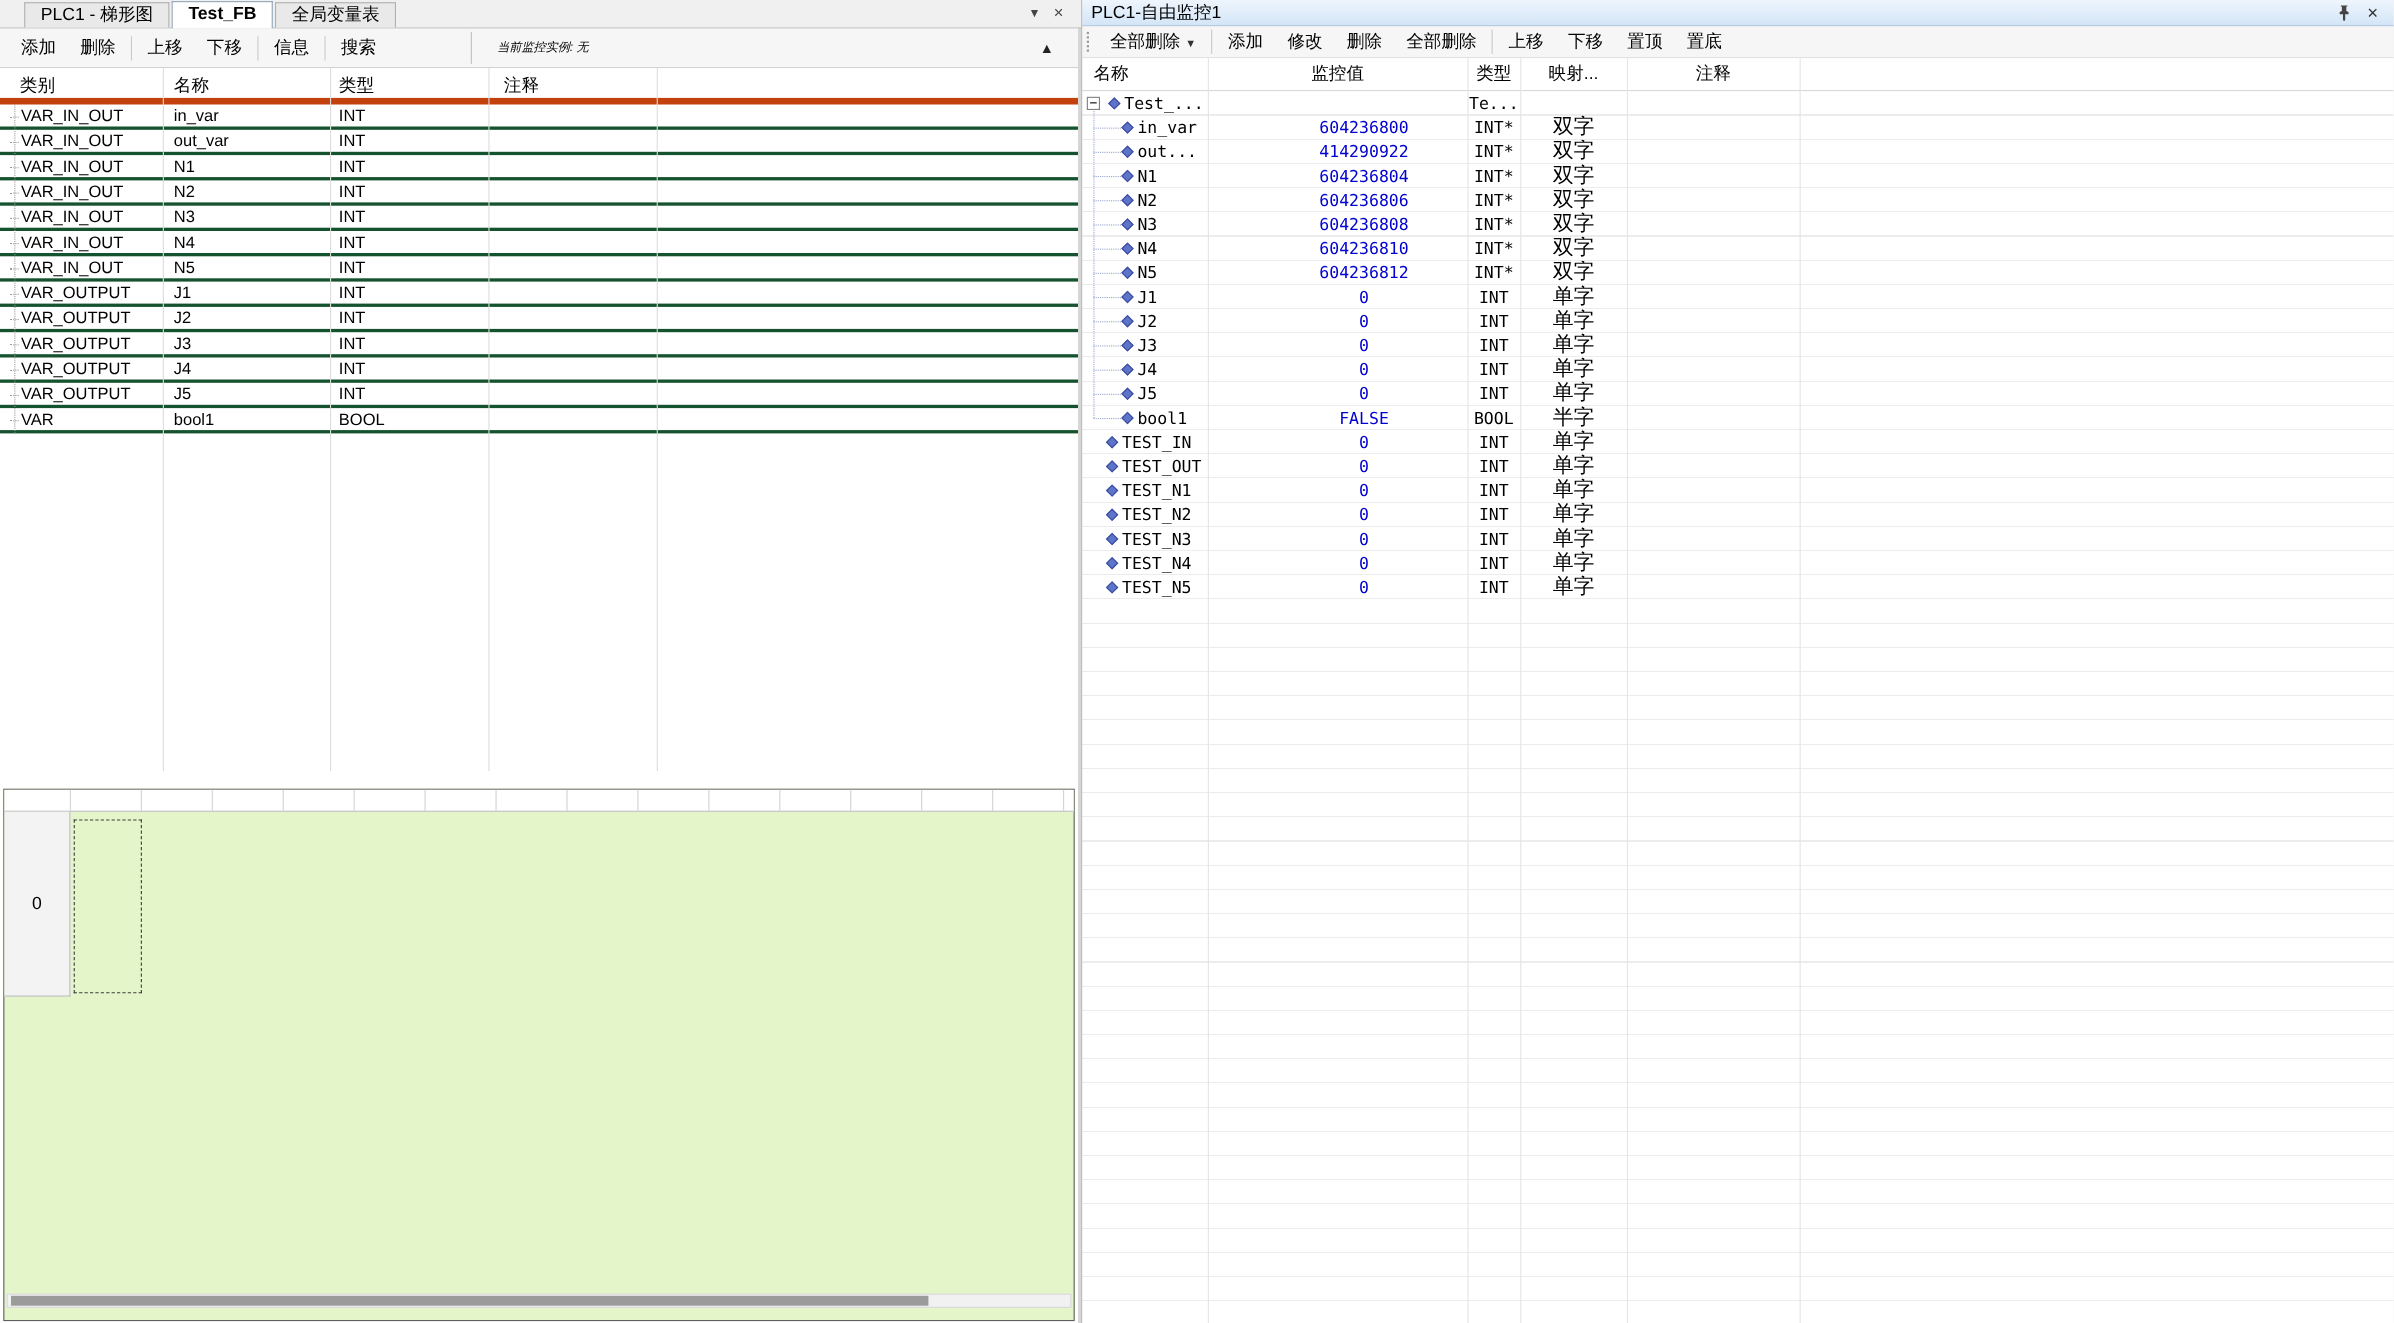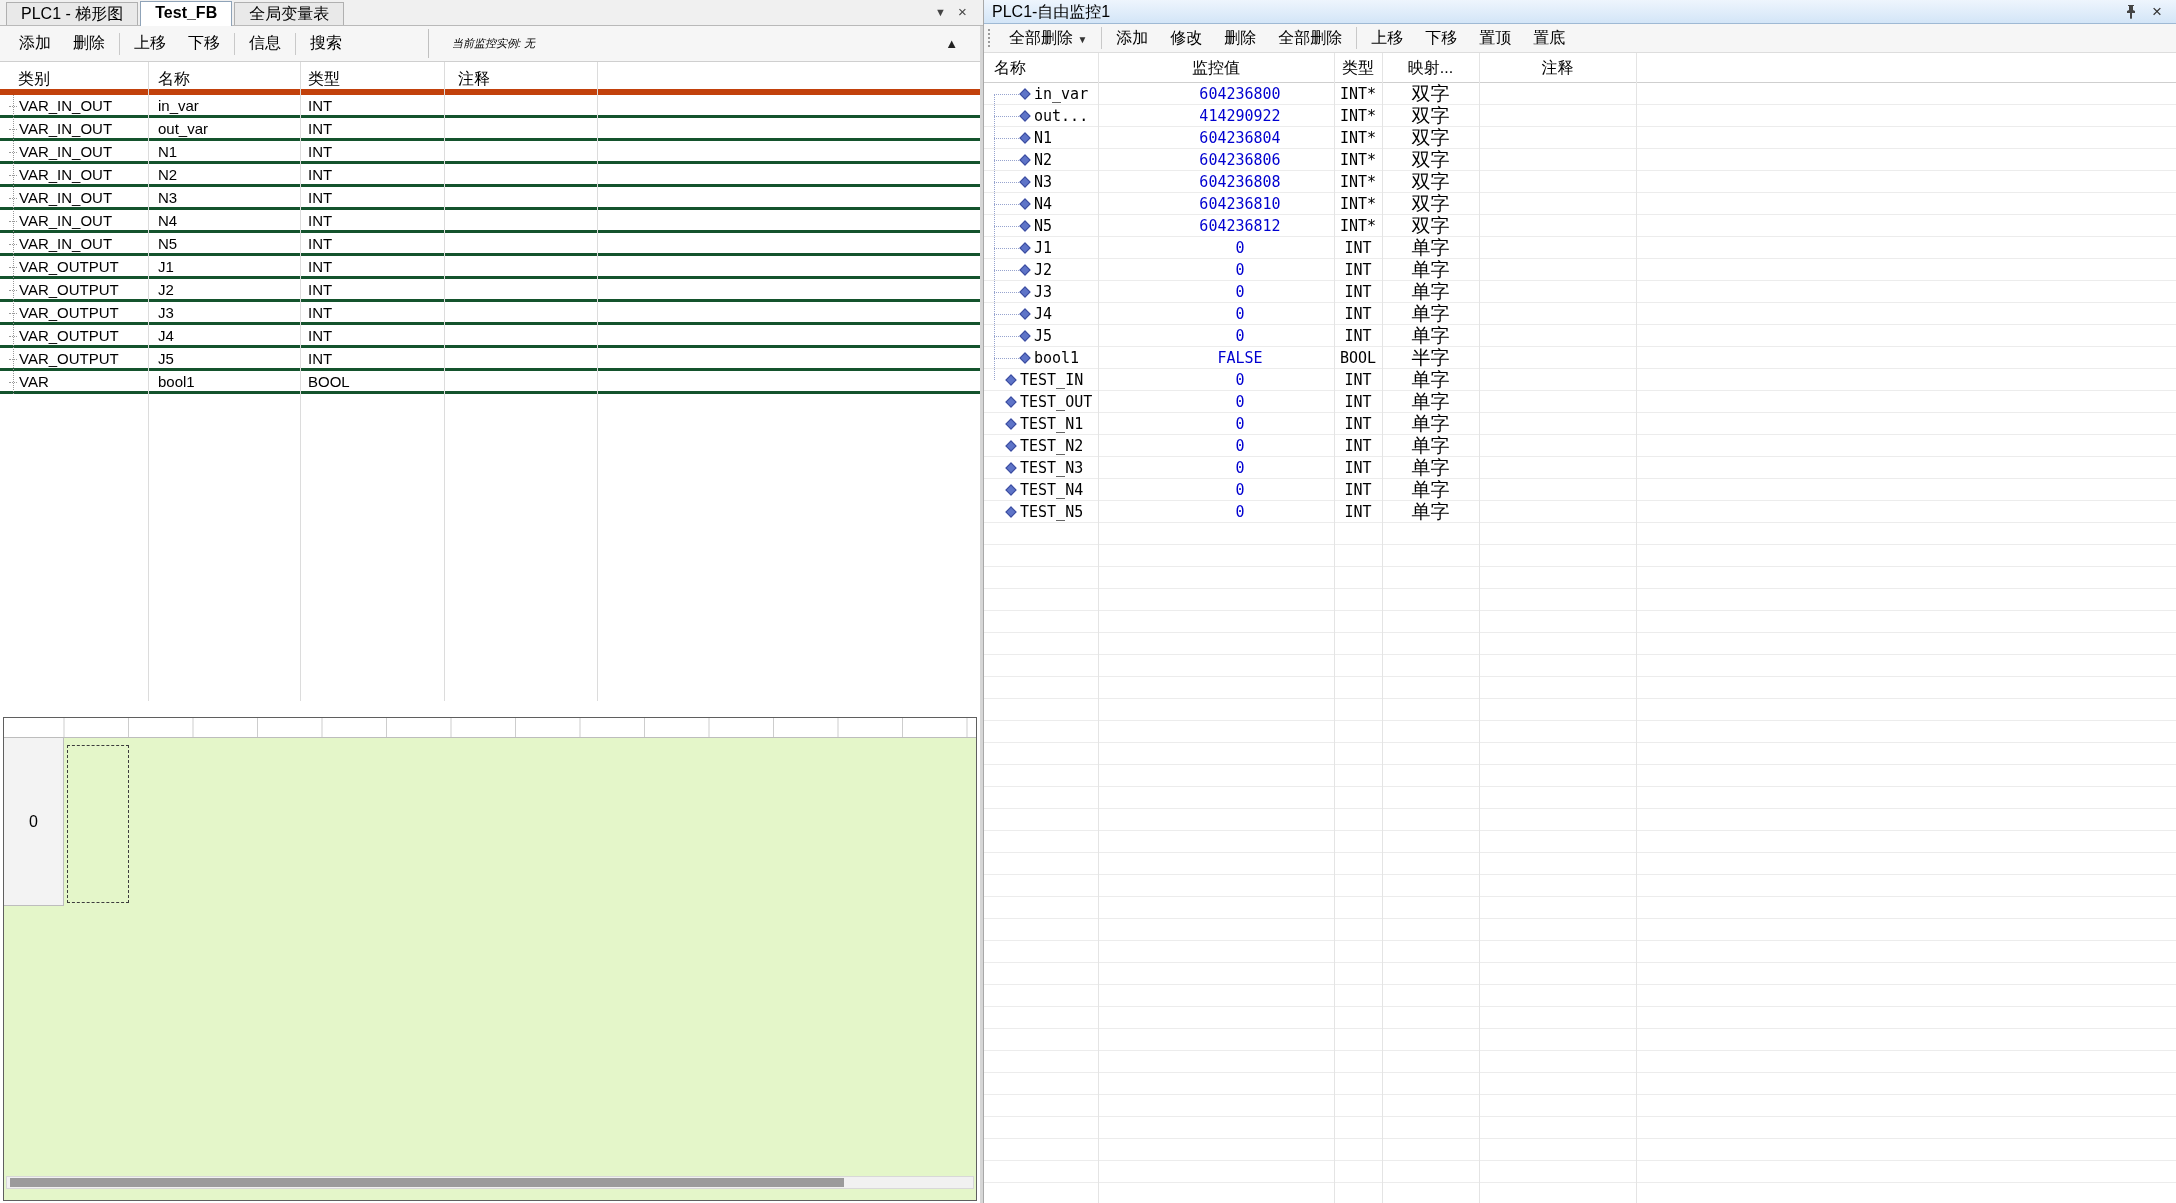--- a/index.html
+++ b/index.html
@@ -5,21 +5,21 @@
   * { margin:0; padding:0; box-sizing:border-box; }
   html,body { width:2176px; height:1203px; }
   body {
     font-family:"Liberation Sans","DejaVu Sans",sans-serif;
     background:#d6d6d6; overflow:hidden; position:relative; color:#000;
   }
 
   
   .left-panel { position:absolute; left:0; top:0; width:980px; height:1203px; background:#fff; }
   .tabbar { position:absolute; left:0; top:0; width:1158px; height:26px; background:#f0f0f0;
-            border-bottom:1px solid #b9b9b9; display:flex; align-items:flex-end; padding-left:6px; }
+            border-bottom:1px solid #b9b9b9; display:flex; align-items:flex-end; padding-left:22px; }
   .tab { font-size:16px; padding:2px 14px 3px; height:23px; line-height:18px; background:#e9e9e9;
          border:1px solid #b0b0b0; border-bottom:none; margin-right:2px; white-space:nowrap; }
   .tab.active { background:#ffffff; font-weight:bold; height:25px; border-color:#8fa3b8; margin-bottom:-1px; }
   .tab-dd { position:absolute; left:935px; top:6px; font-size:11px; color:#444; }
   .tab-x  { position:absolute; left:958px; top:3px; font-size:15px; color:#444; }
 
   .lp-toolbar { position:absolute; left:0; top:26px; width:980px; height:36px; background:#f6f6f6;
                 border-bottom:1px solid #cfcfcf; display:flex; align-items:center; font-size:16px; }
   .tbtn { padding:0 11px; white-space:nowrap; }
   .tsep { width:1px; height:22px; background:#c9c9c9; margin:0 3px; }
@@ -275,20 +275,31 @@
   <div class="wt-header">
     <span class="wh h0">名称</span>
     <span class="wh h1">监控值</span>
     <span class="wh h2">类型</span>
     <span class="wh h3">映射...</span>
     <span class="wh h4">注释</span>
   </div>
 
   <div class="wt-rows">
     <div class="wt-treeline"></div>
+  <div class="wrow group">
+        <div class="wc name">
+          <span class="expander"></span>
+          <span class="diamond group"></span>
+          <span class="nlabel group">Test_...</span>
+        </div>
+        <div class="wc val"></div>
+        <div class="wc typ">Te...</div>
+        <div class="wc map"></div>
+        <div class="wc cmt"></div>
+      </div>
       <div class="wrow child">
         <div class="wc name">
           <span class="connector"></span>
           <span class="diamond child"></span>
           <span class="nlabel child">in_var</span>
         </div>
         <div class="wc val">604236800</div>
         <div class="wc typ">INT*</div>
         <div class="wc map">双字</div>
         <div class="wc cmt"></div>

